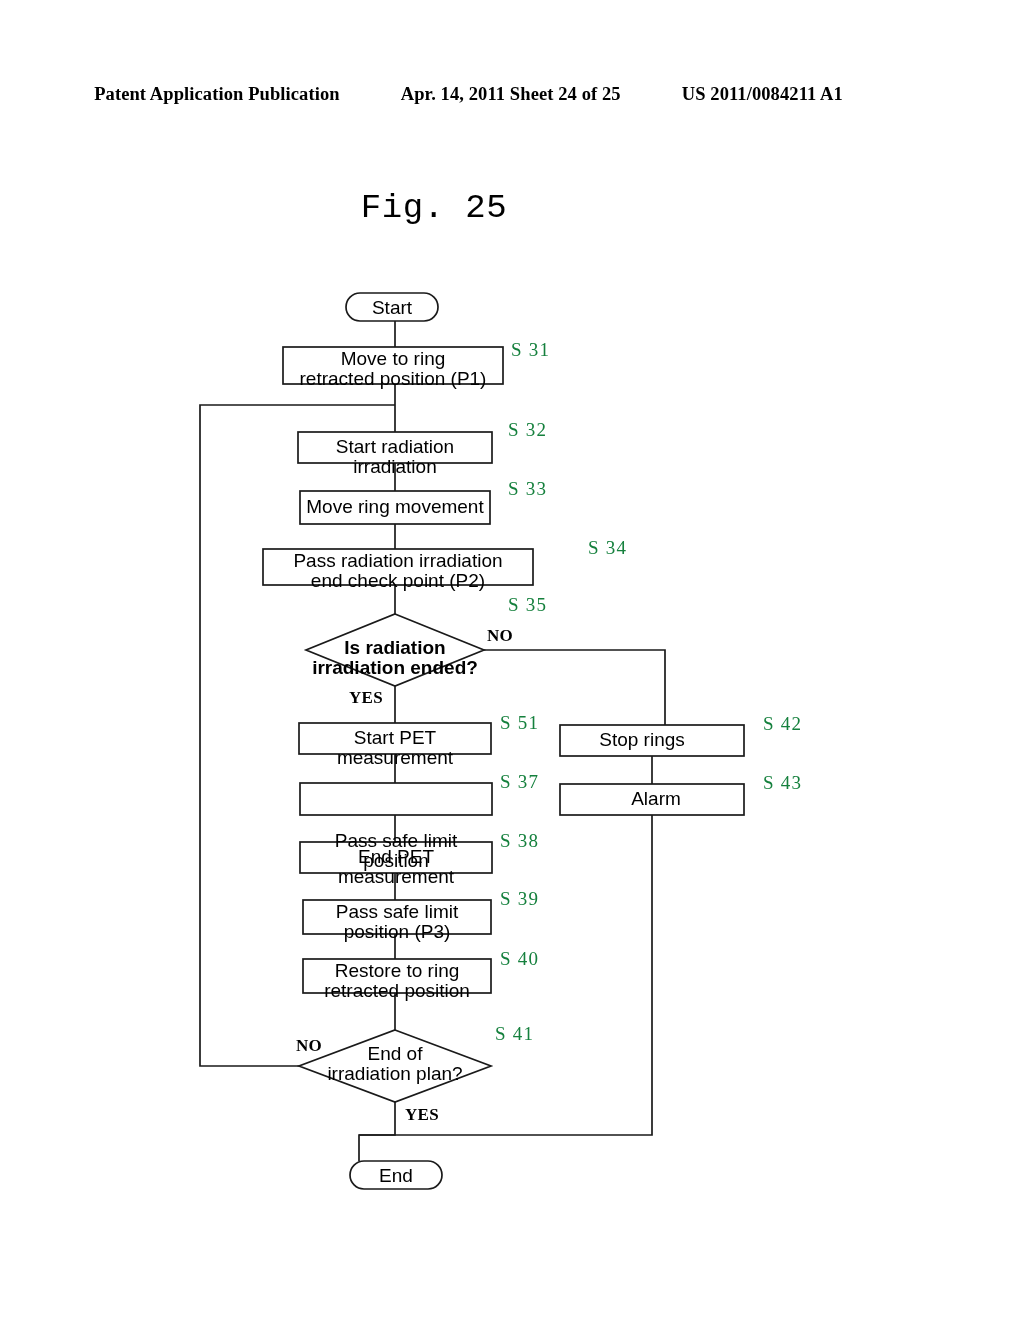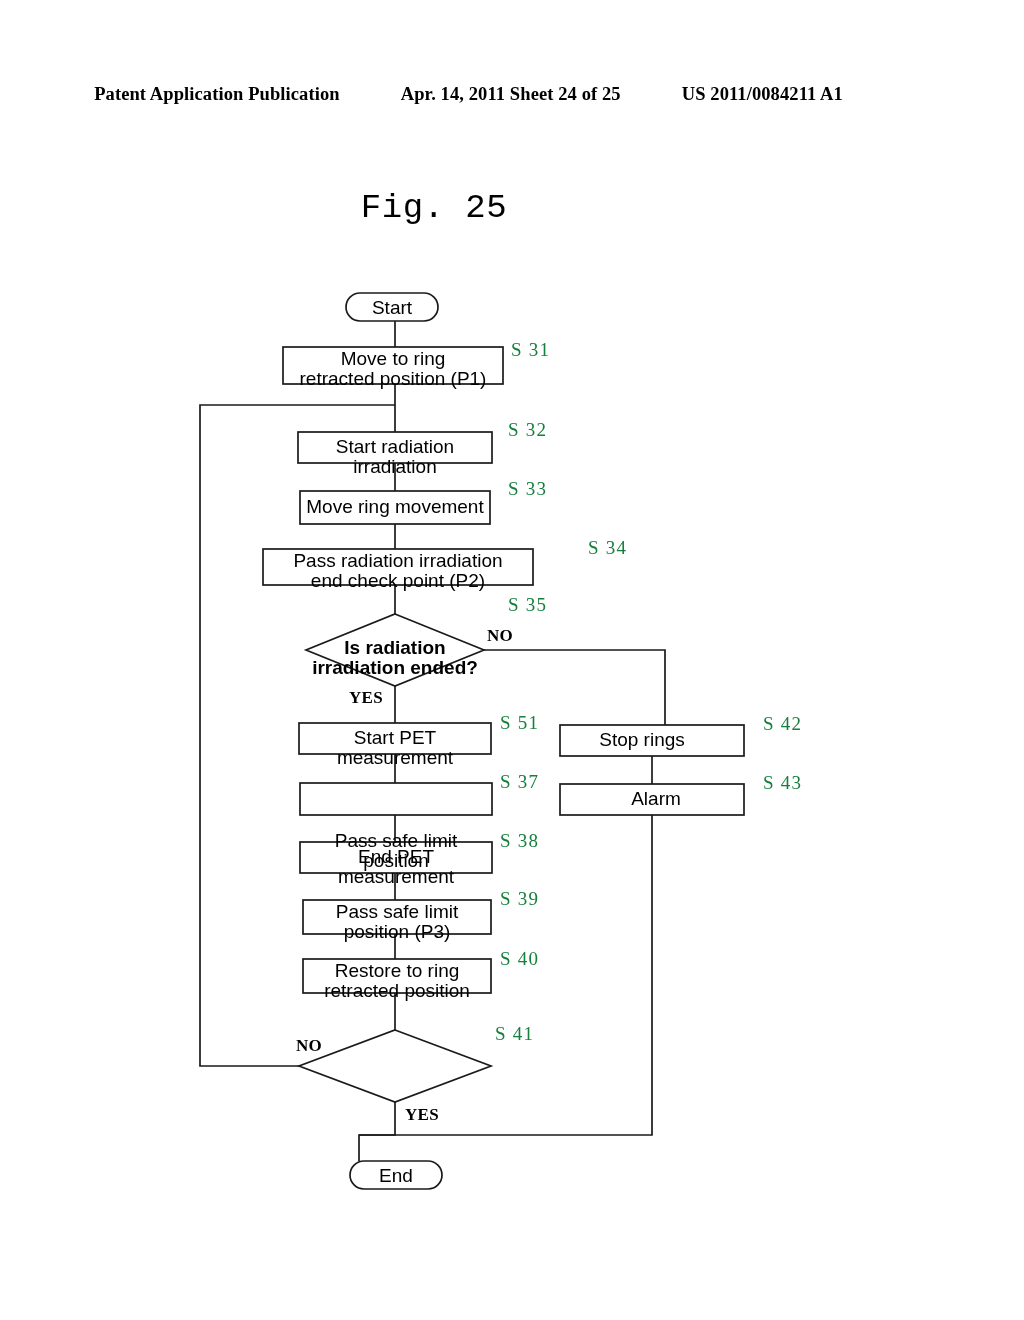--- a/index.html
+++ b/index.html
@@ -200,20 +200,22 @@
     <div class="node-label proc-label" style="left:300px; top:831px; width:192px;">Pass safe limit position</div>
 
     <div class="node-label proc-label" style="left:300px; top:847px; width:192px;">End PET measurement</div>
 
     <div class="node-label proc-label" style="left:303px; top:902px; width:188px;">Pass safe limit
 position (P3)</div>
 
     <div class="node-label proc-label" style="left:303px; top:961px; width:188px;">Restore to ring
 retracted position</div>
 
+    <div class="node-label dec-label" style="left:305px; top:1044px; width:180px;">End of
+irradiation plan?</div>
 
     <div class="node-label proc-label" style="left:560px; top:730px; width:164px;">Stop rings</div>
 
     <div class="node-label proc-label" style="left:552px; top:789px; width:208px;">Alarm</div>
 
     <div class="node-label term-label" style="left:350px; top:1166px; width:92px;">End</div>
 
     <div class="step-id" style="left:511px; top:339px;">S 31</div>
     <div class="step-id" style="left:508px; top:419px;">S 32</div>
     <div class="step-id" style="left:508px; top:478px;">S 33</div>

